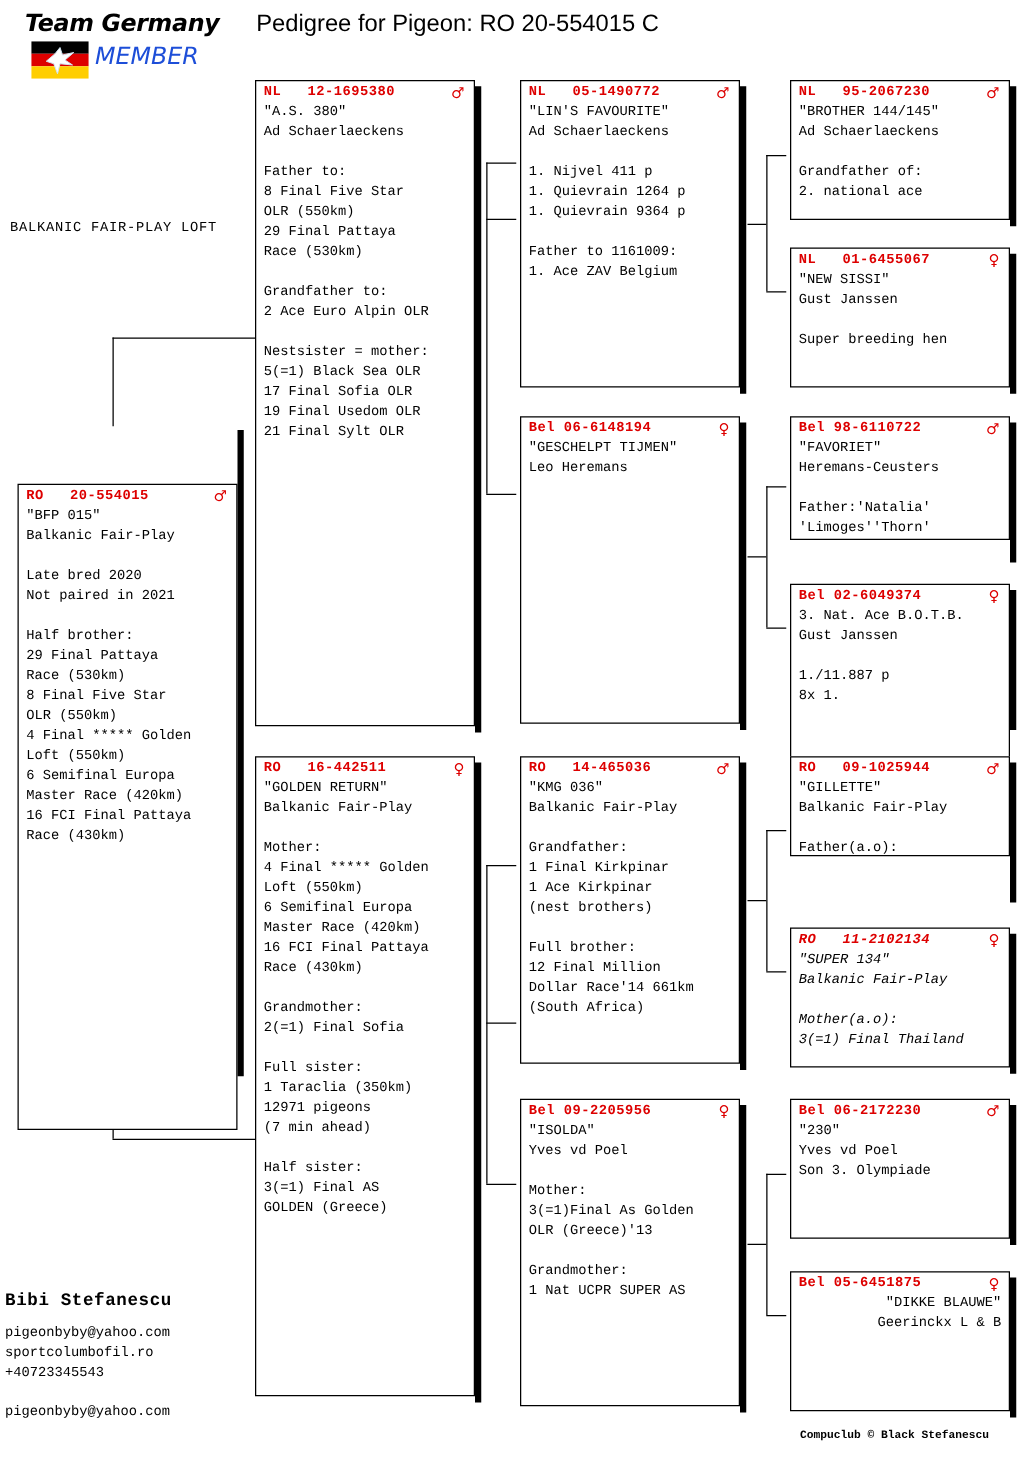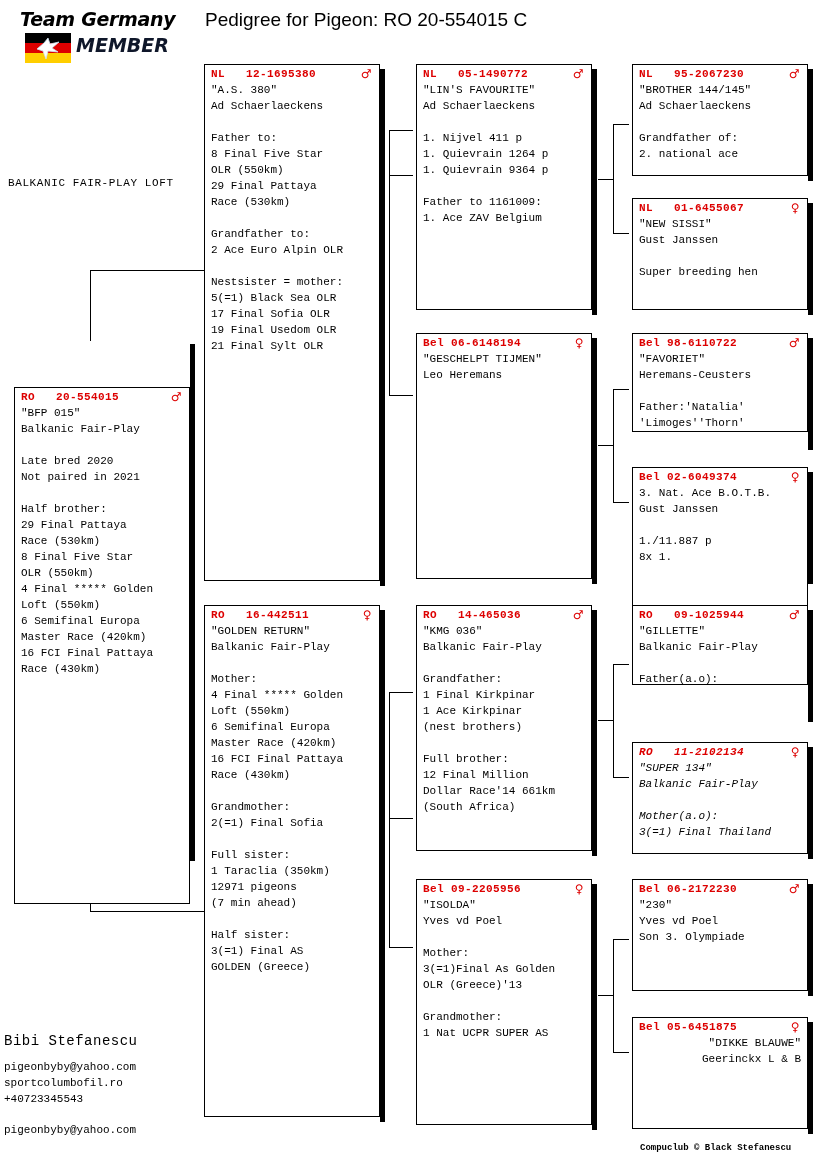--- a/index.html
+++ b/index.html
@@ -33,24 +33,24 @@
     font-size: 19px;
     color: #000;
     letter-spacing: -0.3px;
     white-space: nowrap;
   }
   #logo-member {
     position: absolute;
     left: 68px;
     top: 26px;
     font-family: "DejaVu Sans", sans-serif;
-    font-weight: bold;
+    font-weight: normal;
     font-style: italic;
     font-size: 19px;
-    color: #0f172a;
+    color: #1d4ed8;
     white-space: nowrap;
   }
   #logo-flag {
     position: absolute;
     left: 17px;
     top: 25px;
     width: 46px;
     height: 30px;
     overflow: hidden;
   }
@@ -145,21 +145,21 @@
   }
   .lnh { height: 1px; }
   .lnv { width: 1px; }
 
   
   #footer-name {
     position: absolute;
     left: 4px;
     top: 1033px;
     font-size: 14px;
-    font-weight: normal;
+    font-weight: bold;
     letter-spacing: 0.5px;
     color: #000;
     white-space: nowrap;
   }
   #footer-lines {
     position: absolute;
     left: 4px;
     top: 1059px;
     font-size: 11px;
     line-height: 16px;

